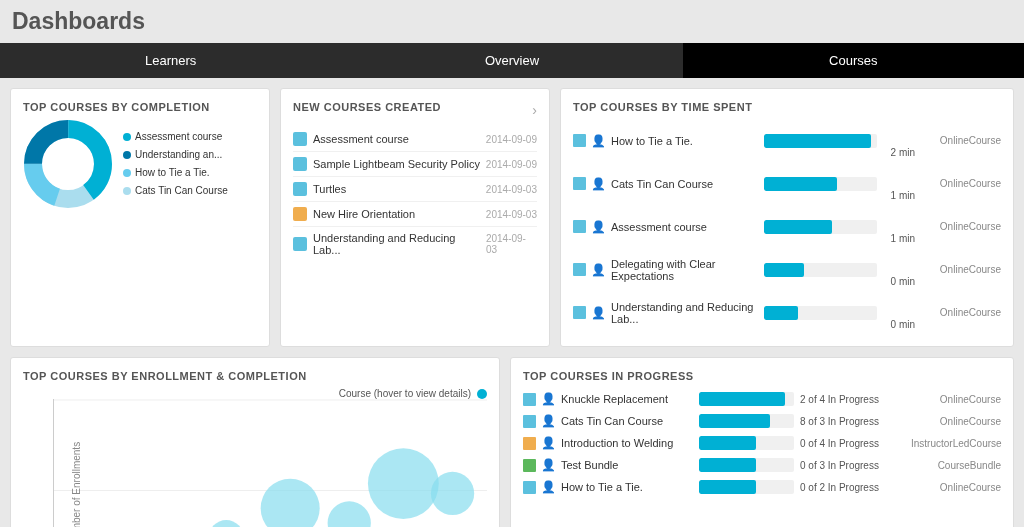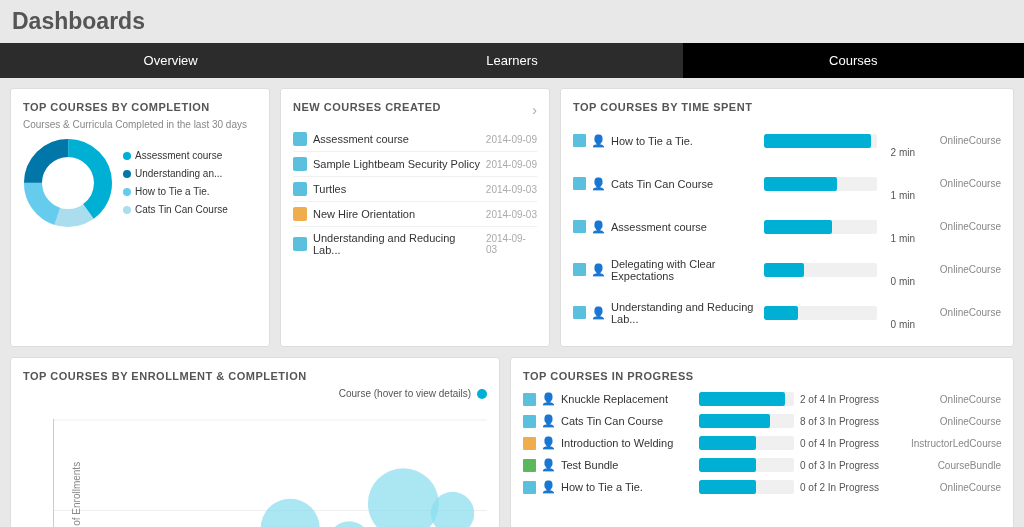--- a/index.html
+++ b/index.html
@@ -67,41 +67,40 @@
     .progress-status { width: 105px; color: #555; font-size: 10px; flex-shrink: 0; }
     .progress-type { width: 90px; text-align: right; color: #888; font-size: 10px; flex-shrink: 0; }
 
     .small-icon { width: 13px; height: 13px; border-radius: 1px; display: inline-block; flex-shrink: 0; }
     .icon-online { background: #5bc0de; }
     .icon-instructor { background: #f0ad4e; }
     .icon-bundle { background: #5cb85c; }
 
     .person-icon { color: #00b0d4; font-size: 12px; }
 
-    .legend-area { display: flex; justify-content: flex-end; font-size: 10px; color: #555; margin-bottom: 20px; gap: 6px; align-items: center; }
+    .legend-area { display: flex; justify-content: flex-end; font-size: 10px; color: #555; margin-bottom: 0; gap: 6px; align-items: center; }
     .legend-circle { width: 10px; height: 10px; border-radius: 50%; background: #00b0d4; display: inline-block; }
   </style>
 </head>
 <body>
 
 <div class="page-title">Dashboards</div>
 
 <div class="tab-bar">
+  <div class="tab">Learners</div>
   <div class="tab">Overview</div>
-  <div class="tab">Learners</div>
   <div class="tab active">Courses</div>
 </div>
 
 <div class="dashboard">
 
   <div class="row">
 
     <div class="card card-completion">
       <div class="card-title">TOP COURSES BY COMPLETION</div>
-      <div class="card-subtitle">Courses &amp; Curricula Completed in the last 30 days</div>
       <div class="donut-container">
         <svg width="90" height="90" viewBox="0 0 90 90">
           <circle cx="45" cy="45" r="35" fill="none" stroke="#aaddee" stroke-width="18"></circle>
           <circle cx="45" cy="45" r="35" fill="none" stroke="#66ccee" stroke-width="18" stroke-dasharray="44 176" stroke-dashoffset="-66"></circle>
           <circle cx="45" cy="45" r="35" fill="none" stroke="#0077a8" stroke-width="18" stroke-dasharray="55 165" stroke-dashoffset="-110"></circle>
           <circle cx="45" cy="45" r="35" fill="none" stroke="#00b0d4" stroke-width="18" stroke-dasharray="88 132" stroke-dashoffset="-165"></circle>
           <circle cx="45" cy="45" r="18" fill="white"></circle>
         </svg>
         <div class="donut-legend">
           <div class="legend-item">

